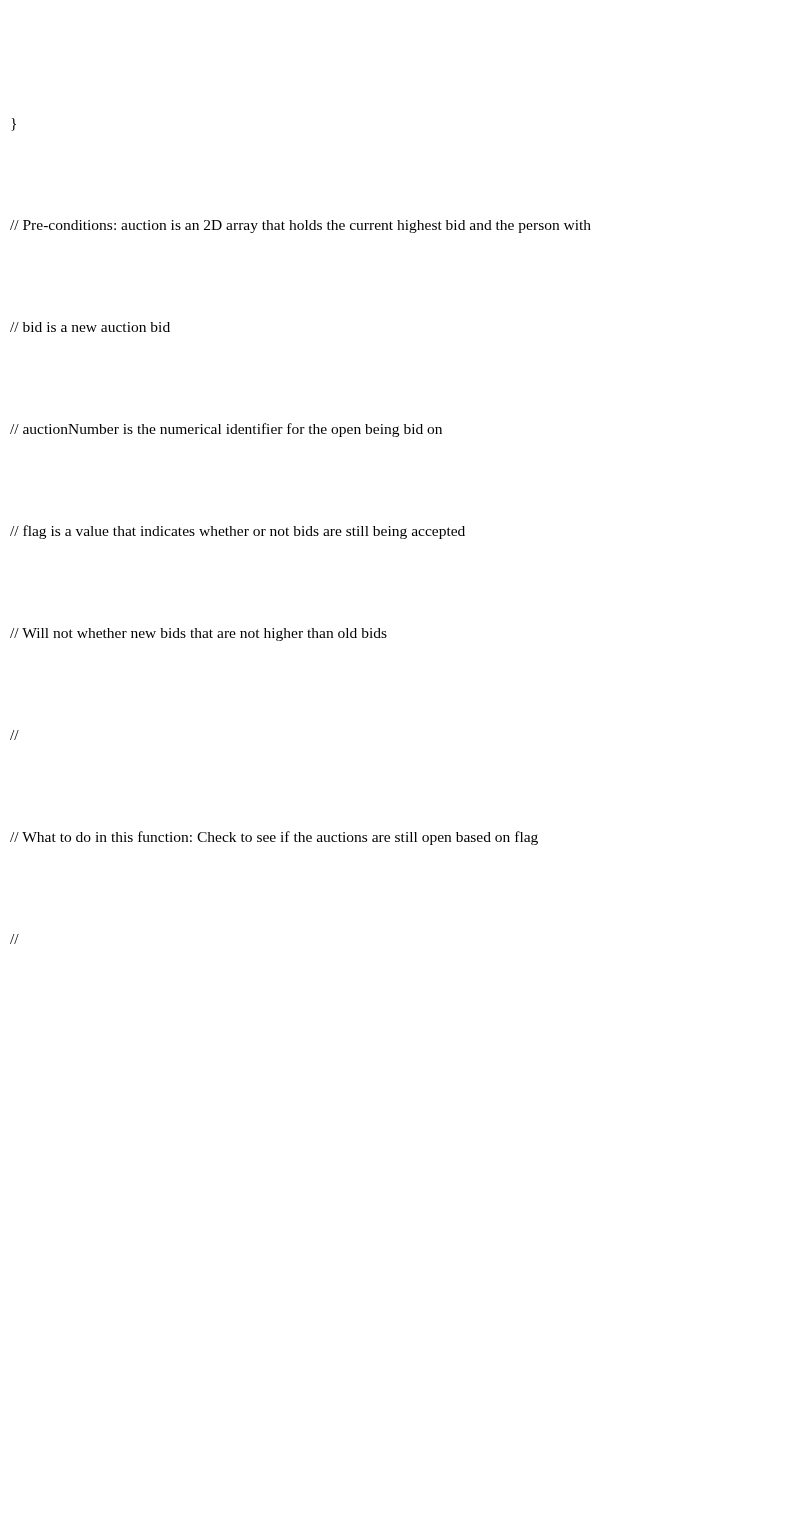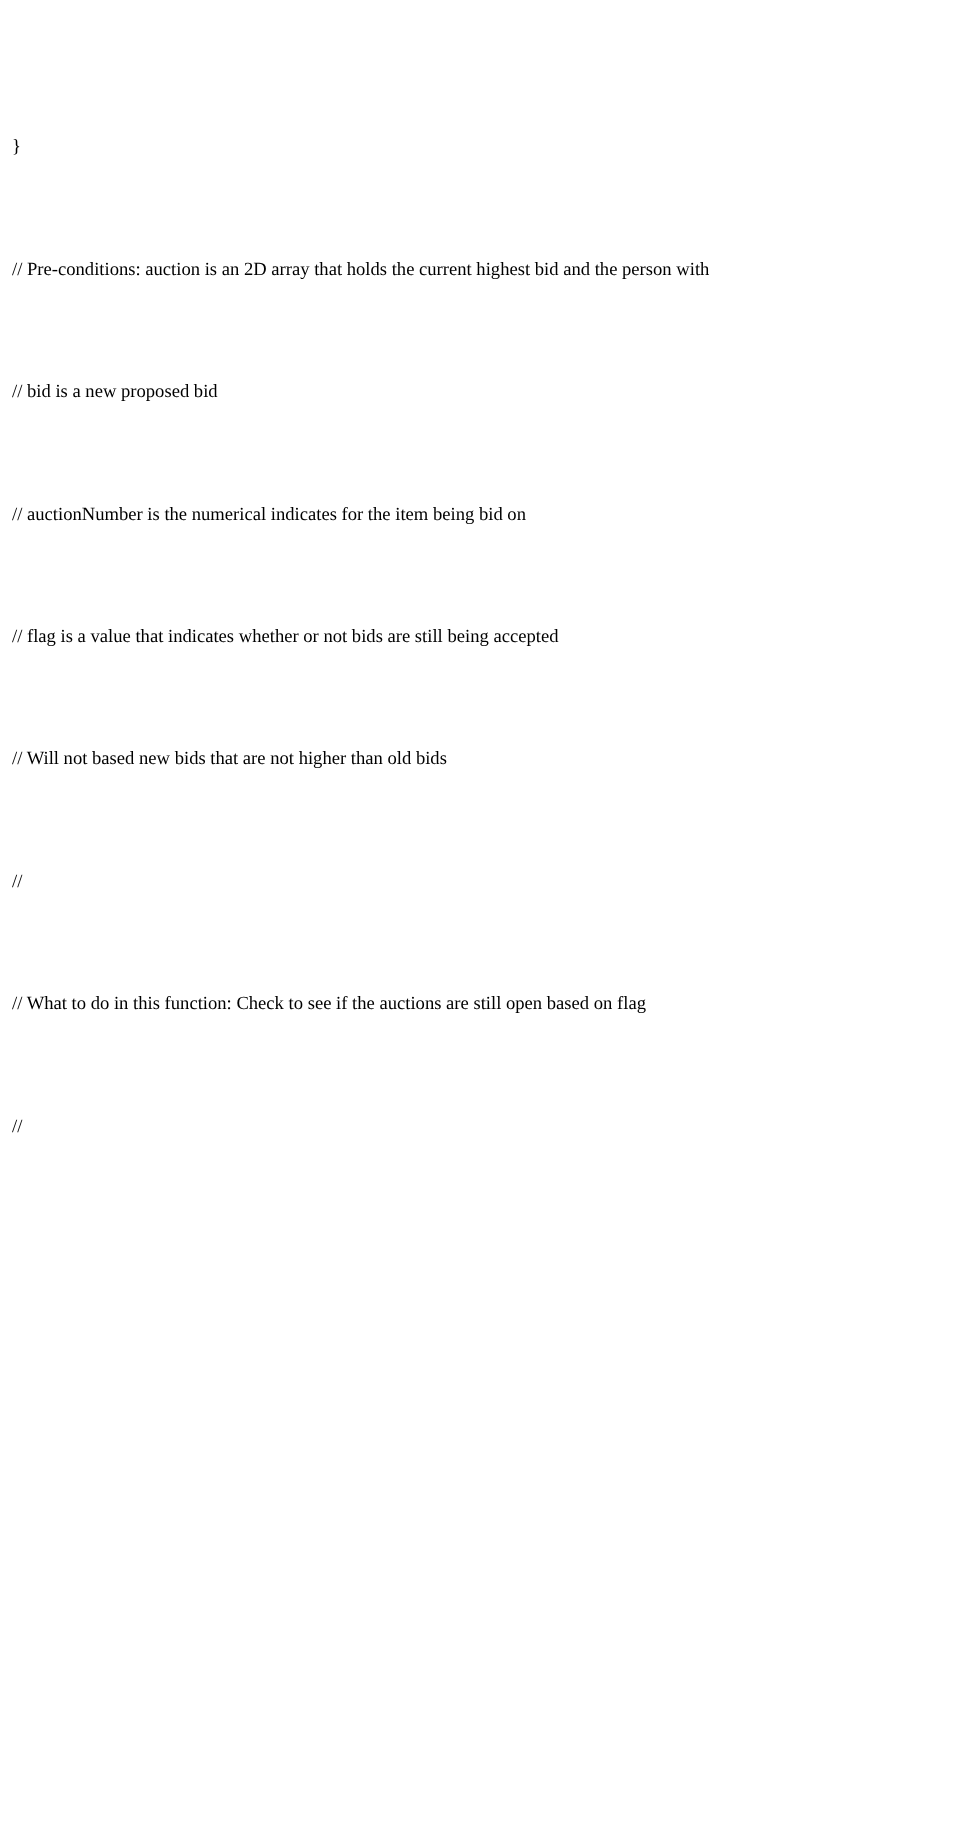--- a/index.html
+++ b/index.html
@@ -32,24 +32,24 @@
   }
 </style>
 </head>
 <body>
 
 <div class="page">
 
   <div class="code-block">
     <div class="code-line">}</div>
     <div class="code-line">// Pre-conditions: auction is an 2D array that holds the current highest bid and the person with</div>
-    <div class="code-line">// bid is a new proposed bid</div>
-    <div class="code-line">// auctionNumber is the numerical indicates for the item being bid on</div>
+    <div class="code-line">// bid is a new auction bid</div>
+    <div class="code-line">// auctionNumber is the numerical identifier for the open being bid on</div>
     <div class="code-line">// flag is a value that indicates whether or not bids are still being accepted</div>
-    <div class="code-line">// Will not based new bids that are not higher than old bids</div>
+    <div class="code-line">// Will not whether new bids that are not higher than old bids</div>
     <div class="code-line">//</div>
     <div class="code-line">// What to do in this function: Check to see if the auctions are still open based on flag</div>
     <div class="code-line">//</div>
     
     
     
     
     
     
     

